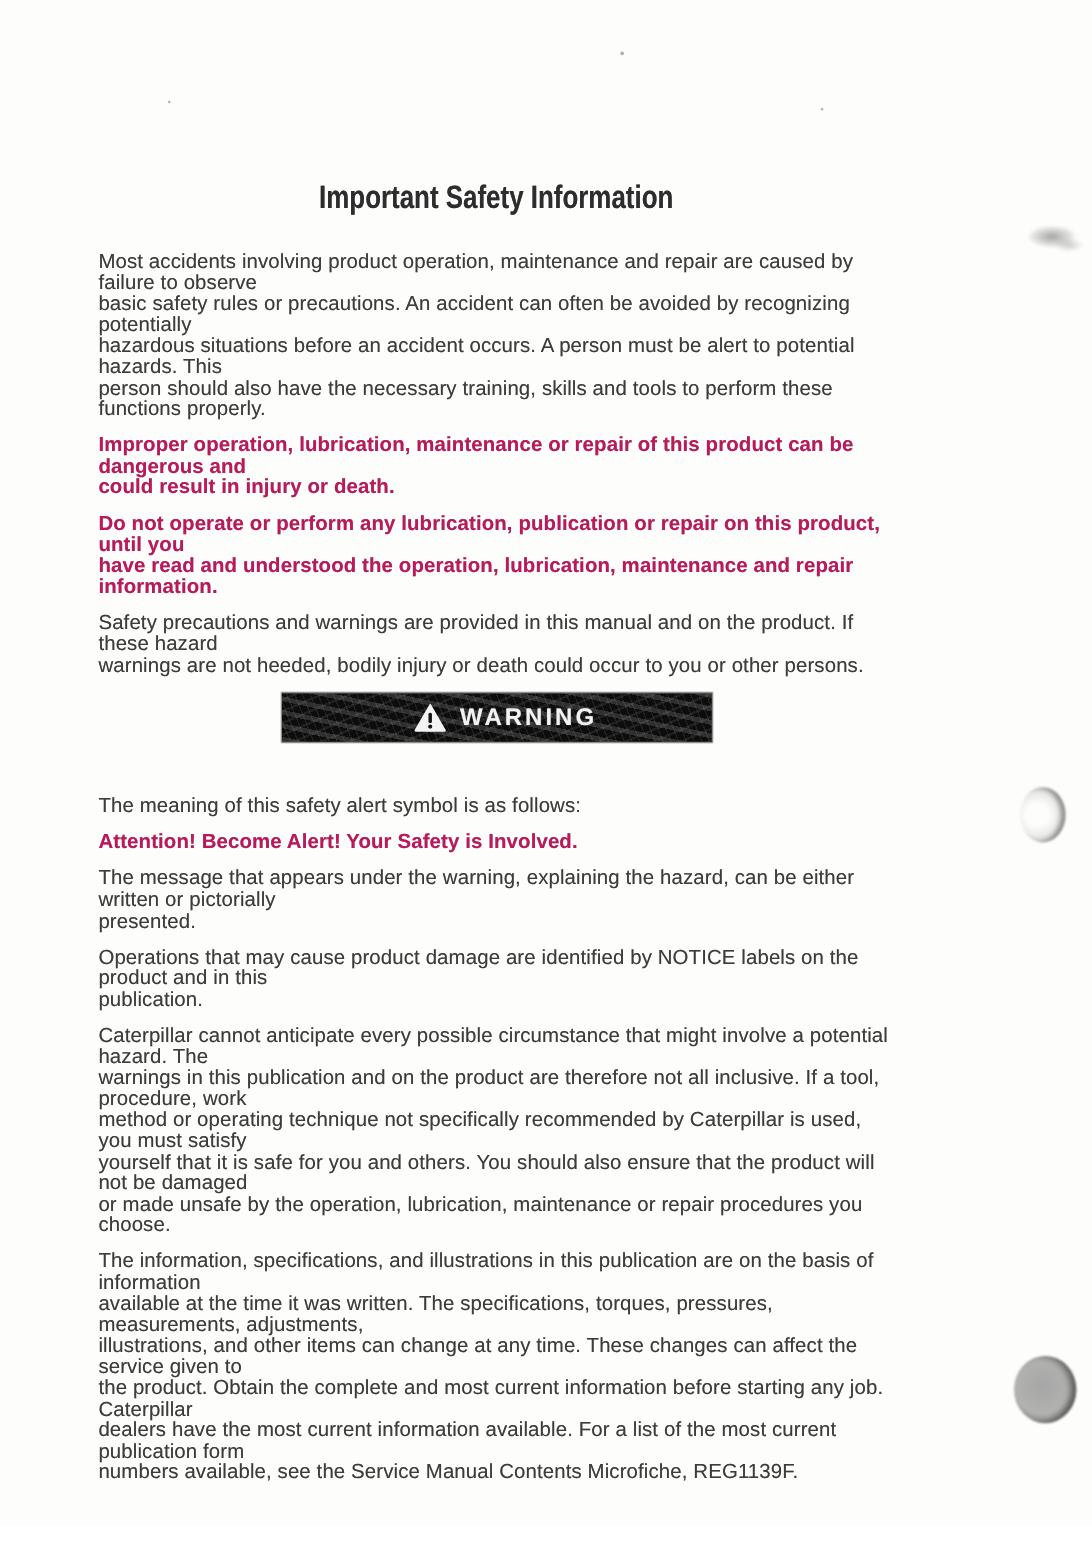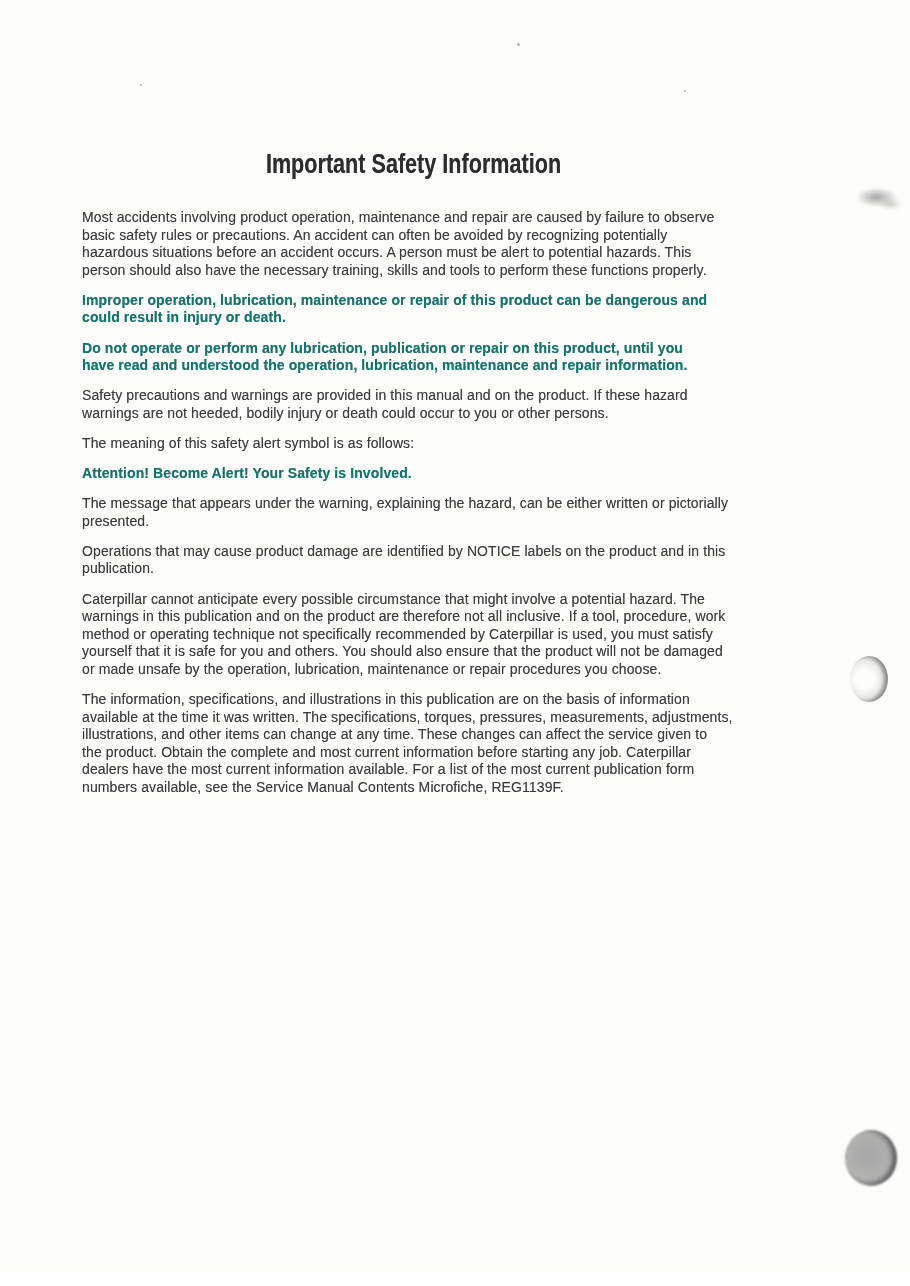--- a/index.html
+++ b/index.html
@@ -18,27 +18,27 @@
     text-align:center;
     font-size:27px;line-height:29px;
     font-weight:bold;
     color:#2d2d2d;
     transform:scaleX(0.80);
     transform-origin:50% 50%;
     text-shadow:0 0 0.6px rgba(0,0,0,0.55);
   }
   .para{
     margin:0 0 12.5px 0;
-    font-size:14px;
+    font-size:17px;
     line-height:17.6px;
     letter-spacing:0.1px;
     white-space:pre-line;
     text-shadow:0 0 0.4px rgba(40,40,40,0.45);
   }
-  .para.bold{font-weight:bold;color:#0f766e;}
+  .para.bold{font-weight:bold;color:#be185d;}
   .banner{
     width:358px;height:40px;
     margin:15px auto 45px auto;
     box-sizing:border-box;
     padding-left:16px;
     display:flex;align-items:center;justify-content:center;
     background-color:#141414;
     background-image:
       repeating-linear-gradient(68deg, rgba(210,210,210,0.10) 0 1px, transparent 1px 6px),
       repeating-linear-gradient(-23deg, rgba(170,170,170,0.12) 0 2px, transparent 2px 9px),
@@ -93,20 +93,30 @@
   <p class="para bold">Improper operation, lubrication, maintenance or repair of this product can be dangerous and
 could result in injury or death.</p>
 
   <p class="para bold">Do not operate or perform any lubrication, publication or repair on this product, until you
 have read and understood the operation, lubrication, maintenance and repair information.</p>
 
   <p class="para">Safety precautions and warnings are provided in this manual and on the product. If these hazard
 warnings are not heeded, bodily injury or death could occur to you or other persons.</p>
 
 
+  <div class="banner">
+    <span class="tri">
+      <svg viewBox="0 0 30 27" width="27" height="25" aria-hidden="true">
+        <path d="M15 1.5 L28.5 25 L1.5 25 Z" fill="#f4f4f4" stroke="#f4f4f4" stroke-width="2" stroke-linejoin="round"></path>
+        <rect x="13.4" y="8.5" width="3.2" height="9.5" rx="1.4" fill="#141414"></rect>
+        <circle cx="15" cy="21.3" r="1.9" fill="#141414"></circle>
+      </svg>
+    </span>
+    <span class="banner-label">WARNING</span>
+  </div>
 
   <p class="para">The meaning of this safety alert symbol is as follows:</p>
 
   <p class="para bold">Attention! Become Alert! Your Safety is Involved.</p>
 
   <p class="para">The message that appears under the warning, explaining the hazard, can be either written or pictorially
 presented.</p>
 
   <p class="para">Operations that may cause product damage are identified by NOTICE labels on the product and in this
 publication.</p>

